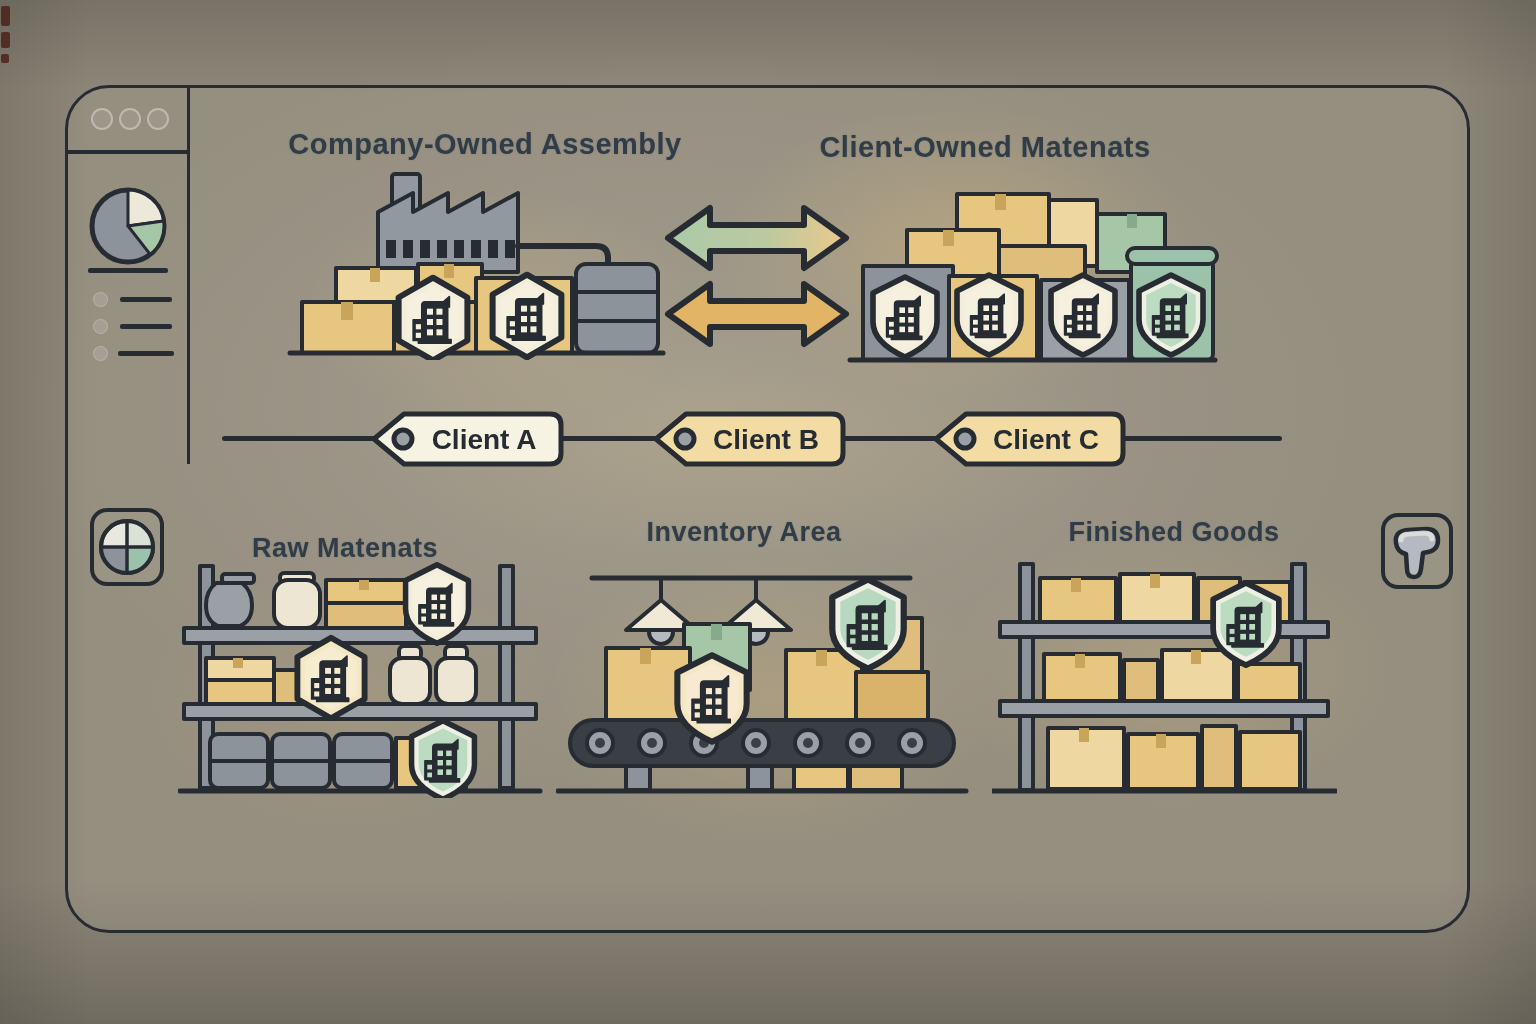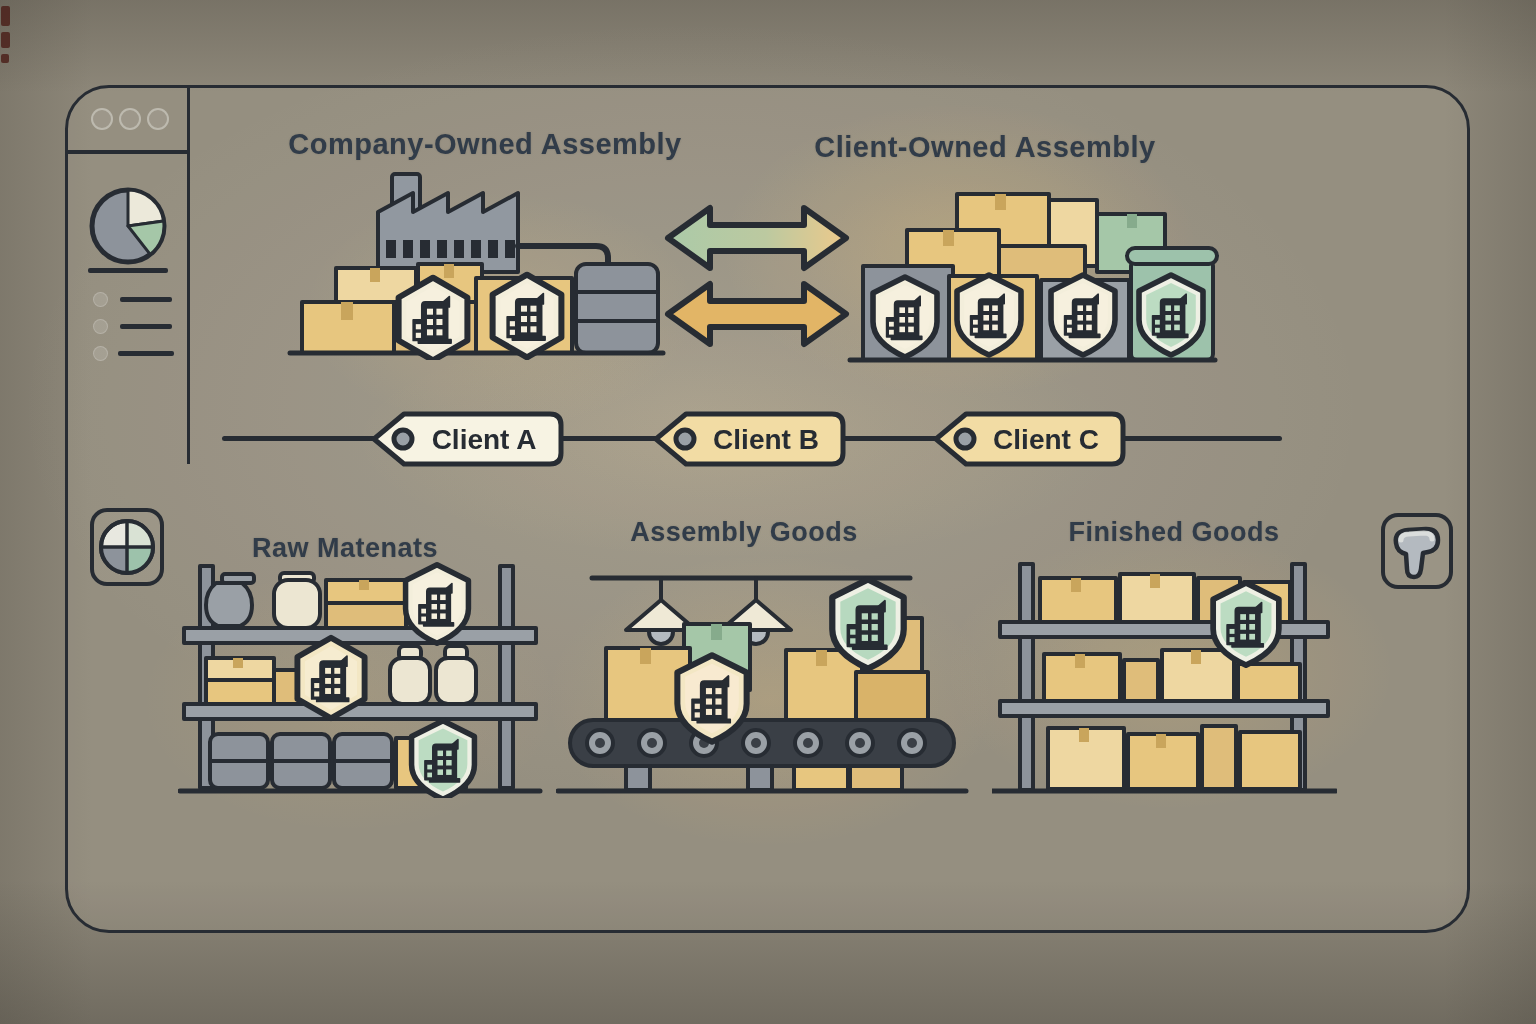--- a/index.html
+++ b/index.html
@@ -132,21 +132,21 @@
 
   <span class="sb-line" style="left:88px;  top:268px; width:80px;"></span>
   <span class="sb-dot" style="left:93px;  top:292px;"></span>
   <span class="sb-line" style="left:120px; top:297px; width:52px;"></span>
   <span class="sb-dot" style="left:93px;  top:319px;"></span>
   <span class="sb-line" style="left:120px; top:324px; width:52px;"></span>
   <span class="sb-dot" style="left:93px;  top:346px;"></span>
   <span class="sb-line" style="left:118px; top:351px; width:56px;"></span>
 
   <div class="h-title h-top" style="left:250px; top:128px; width:470px;">Company-Owned Assembly</div>
-  <div class="h-title h-top" style="left:780px; top:131px; width:410px;">Client-Owned Assembly</div>
+  <div class="h-title h-top" style="left:780px; top:131px; width:410px;">Client-Owned Matenats</div>
 
   <svg class="abs" style="left:278px; top:160px;" width="395" height="200" viewBox="0 0 395 200">
     <g stroke="#272c33" stroke-width="4">
       <rect x="114" y="14" width="28" height="44" rx="3" fill="#9198a0"></rect>
       <path d="M100,112 V52 L135,33 V52 L170,33 V52 L205,33 V52 L240,33 V112 Z" fill="#9198a0"></path>
       <g fill="#272c33" stroke="none">
         <rect x="108" y="80" width="10" height="18"></rect>
           <rect x="125" y="80" width="10" height="18"></rect>
         <rect x="142" y="80" width="10" height="18"></rect>
           <rect x="159" y="80" width="10" height="18"></rect>
@@ -228,21 +228,21 @@
     <text x="118" y="43" text-anchor="middle" font-size="28" font-weight="bold" fill="#272c33">Client B</text>
   </svg>
 
   <svg class="tag" style="left:928px;" width="202" height="66" viewBox="0 0 202 66">
     <path d="M8,33 L38,8 H184 Q195,8 195,19 V47 Q195,58 184,58 H38 Z" fill="#f2dca4" stroke="#272c33" stroke-width="5"></path>
     <circle cx="37" cy="33" r="9" fill="#9aa0a6" stroke="#272c33" stroke-width="5"></circle>
     <text x="118" y="43" text-anchor="middle" font-size="28" font-weight="bold" fill="#272c33">Client C</text>
   </svg>
 
   <div class="h-title h-sec" style="left:205px;  top:517px; width:280px;margin-top:16px;">Raw Matenats</div>
-  <div class="h-title h-sec" style="left:604px;  top:517px; width:280px;">Assembly Goods</div>
+  <div class="h-title h-sec" style="left:604px;  top:517px; width:280px;">Inventory Area</div>
   <div class="h-title h-sec" style="left:1029px; top:517px; width:290px;">Finished Goods</div>
 
   <svg class="abs" style="left:178px; top:558px;" width="365" height="240" viewBox="0 0 365 240">
     <g stroke="#272c33" stroke-width="4">
       <rect x="22" y="8" width="13" height="222" fill="#8d939b"></rect>
       <rect x="322" y="8" width="13" height="222" fill="#8d939b"></rect>
       <g>
         <rect x="44" y="16" width="32" height="9" rx="3" fill="#9aa0a6"></rect>
         <path d="M38,25 q-10,8 -10,22 q0,16 12,21 h22 q12,-5 12,-21 q0,-14 -10,-22 z" fill="#9aa0a6"></path>
         <rect x="102" y="15" width="34" height="10" rx="4" fill="#ece6d2"></rect>

